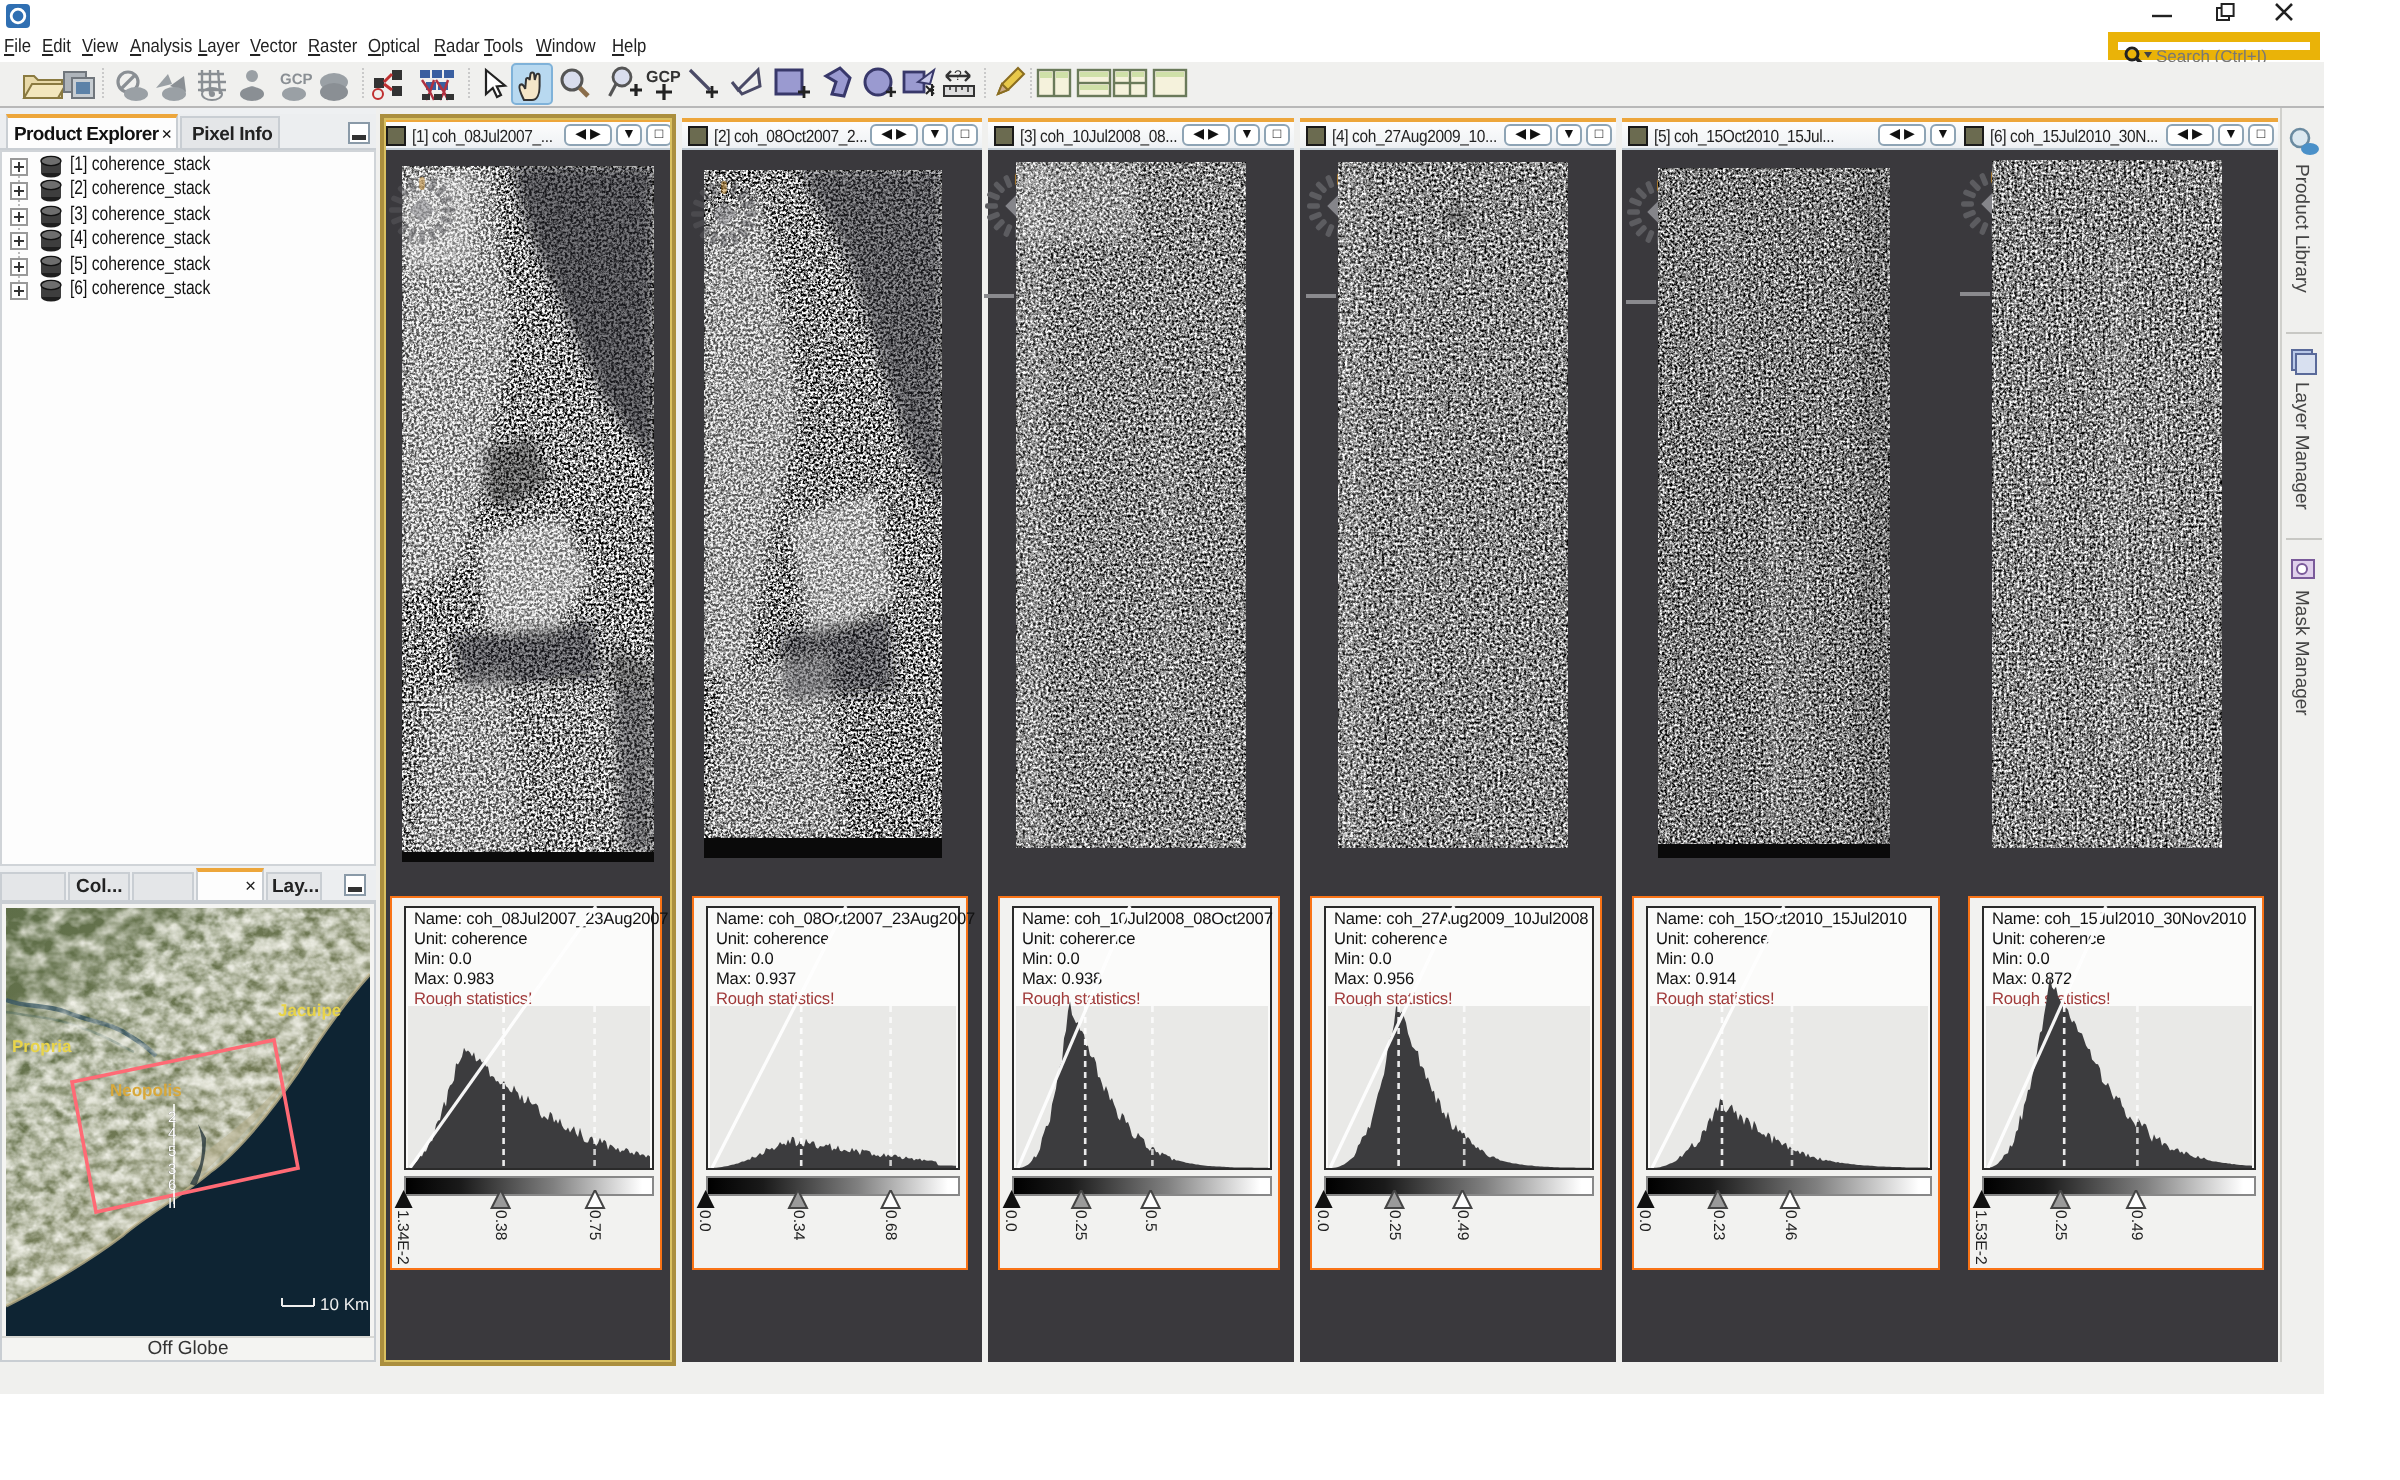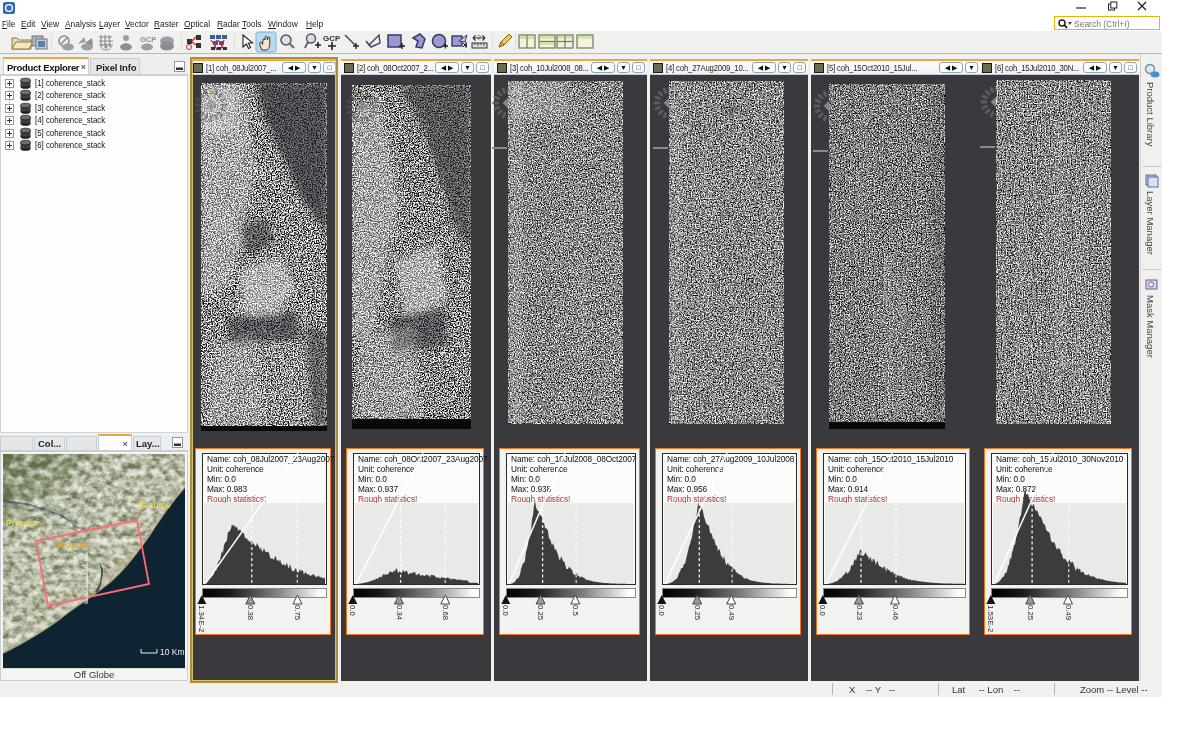--- a/index.html
+++ b/index.html
@@ -46,21 +46,21 @@
 <span class="mi" style="left:40.5px"><u>V</u>iew</span>
 <span class="mi" style="left:65px"><u>A</u>nalysis</span>
 <span class="mi" style="left:99px"><u>L</u>ayer</span>
 <span class="mi" style="left:125px"><u>V</u>ector</span>
 <span class="mi" style="left:154px"><u>R</u>aster</span>
 <span class="mi" style="left:184px"><u>O</u>ptical</span>
 <span class="mi" style="left:216.5px"><u>R</u>adar</span>
 <span class="mi" style="left:242px"><u>T</u>ools</span>
 <span class="mi" style="left:267.5px"><u>W</u>indow</span>
 <span class="mi" style="left:306px"><u>H</u>elp</span>
-<span class="abs" style="left:1054px;top:0px;width:106px;height:14px;border:1px solid #eab308;background:#fff;">
+<span class="abs" style="left:1054px;top:0px;width:106px;height:14px;border:5px solid #eab308;background:#fff;">
 <svg class="abs" style="left:2px;top:1px" width="16" height="11">
           <circle cx="5" cy="5" r="3" fill="none" stroke="#222" stroke-width="1.5"></circle>
           <line x1="7.2" y1="7.2" x2="10" y2="10" stroke="#222" stroke-width="1.8"></line>
           <path d="M11 4 l4 0 l-2 3 z" fill="#444"></path>
         </svg>
 <span class="abs" style="left:19px;top:2px;color:#777;font-size:8.5px">Search (Ctrl+I)</span>
 </span>
 </div>
 <div id="toolbar">
       <svg width="1162" height="22" style="position:absolute;top:0;left:0">
@@ -842,21 +842,13 @@
       </svg>
  <div class="vlbl" style="left:15px;top:137px;font-size:9.5px;color:#444;">Layer Manager</div>
  <div class="abs" style="left:2px;top:215px;width:18px;height:1px;background:#c8c8c4"></div>
  <svg class="abs" style="left:4px;top:224px" width="14" height="14">
         <rect x="1" y="2" width="11" height="9" fill="#e0d0ec" stroke="#7a5a9a"></rect>
         <circle cx="6" cy="6.5" r="2.5" fill="#fff" stroke="#7a5a9a"></circle>
       </svg>
  <div class="vlbl" style="left:15px;top:241px;font-size:9.5px;color:#444;">Mask Manager</div>
 </div>
 
-<div id="statusbar">
- <div class="sep" style="left:832px"></div>
- <div class="sep" style="left:938px"></div>
- <div class="sep" style="left:1054px"></div>
- <div class="abs" style="left:849px;top:2.5px">X&nbsp;&nbsp;&nbsp;&nbsp;-- Y&nbsp;&nbsp;&nbsp;--</div>
- <div class="abs" style="left:952px;top:2.5px">Lat&nbsp;&nbsp;&nbsp;&nbsp;&nbsp;-- Lon&nbsp;&nbsp;&nbsp;&nbsp;--</div>
- <div class="abs" style="left:1080px;top:2.5px">Zoom -- Level --</div>
-</div>
 
 </div>
 </body></html>

